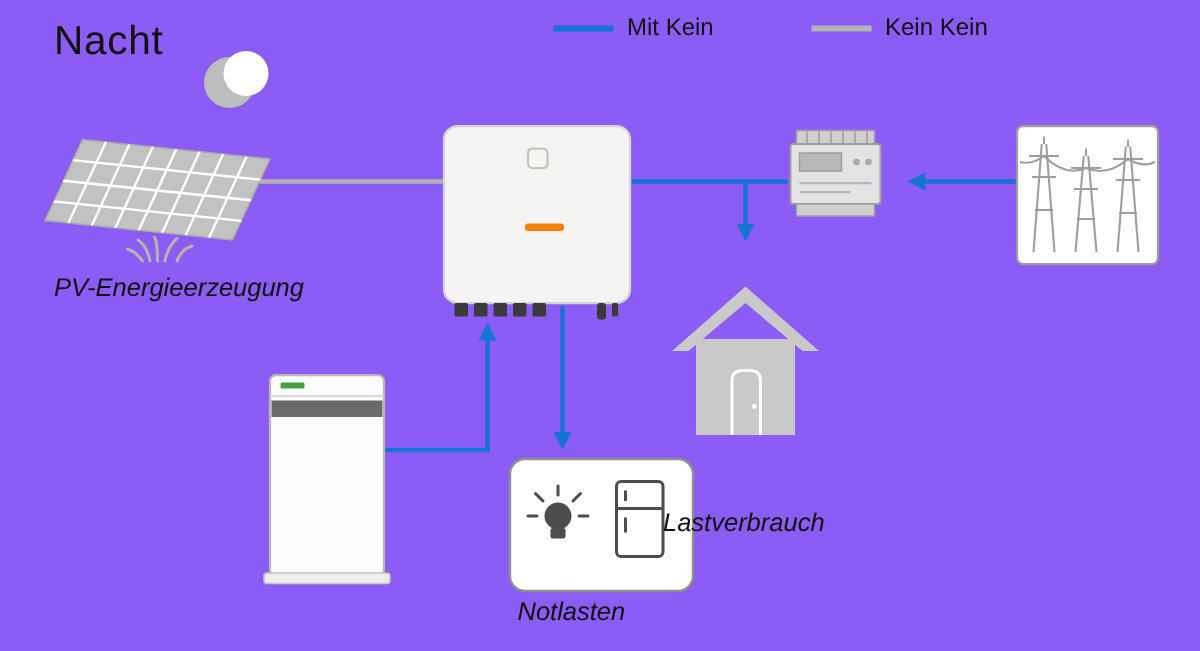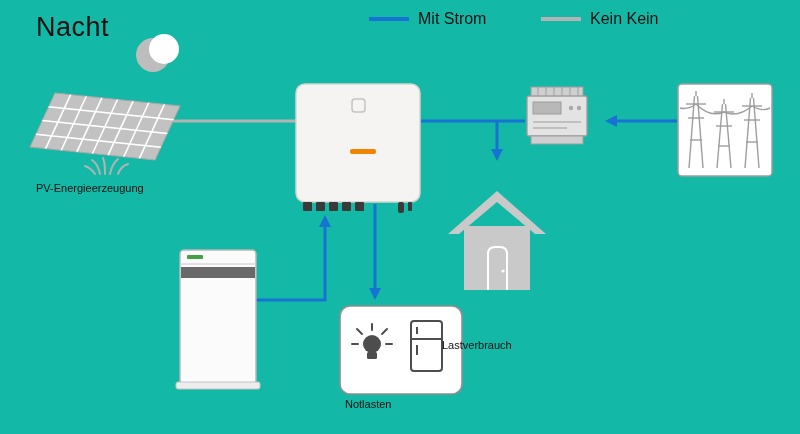--- a/index.html
+++ b/index.html
@@ -1,40 +1,40 @@
 <!DOCTYPE html>
 <html><head>
 <meta charset="utf-8">
 <style>
   html,body{margin:0;padding:0;background:#fff;}
   .canvas{
-    position:relative;width:800px;height:434px;background:#14b8a6;
+    position:relative;width:800px;height:434px;background:#8b5cf6;
     font-family:"Liberation Sans", sans-serif;color:#111;overflow:hidden;
   }
   .title{position:absolute;left:36px;top:12px;font-size:27px;letter-spacing:.5px;}
   .legend-item{position:absolute;top:10px;display:flex;align-items:center;gap:8px;font-size:16px;}
   .legend-item svg{display:block;}
-  .node-label{position:absolute;font-size:11px;}
+  .node-label{position:absolute;font-size:17px;font-style:italic;}
   .lbl-pv{left:36px;top:182px;}
   .lbl-load{left:442px;top:295px;width:112px;text-align:left;margin-top:44px;}
   .lbl-backup{left:345px;top:398px;width:112px;}
   svg.scene{position:absolute;left:0;top:0;}
 </style>
 </head>
 <body>
 
 <div class="canvas">
 
   <div class="title">Nacht</div>
 
   <div class="legend-item" style="left:368px;">
     <svg width="42" height="6">
       <line x1="1" y1="3" x2="41" y2="3" stroke-width="4" stroke="#1673d2"></line>
     </svg>
-    <span>Mit Strom</span>
+    <span>Mit Kein</span>
   </div>
   <div class="legend-item" style="left:540px;">
     <svg width="42" height="6">
       <line x1="1" y1="3" x2="41" y2="3" stroke-width="4" stroke="#b3b3b3"></line>
     </svg>
     <span>Kein Kein</span>
   </div>
 
   <svg class="scene" width="800" height="434" viewBox="0 0 800 434">
     <defs>

